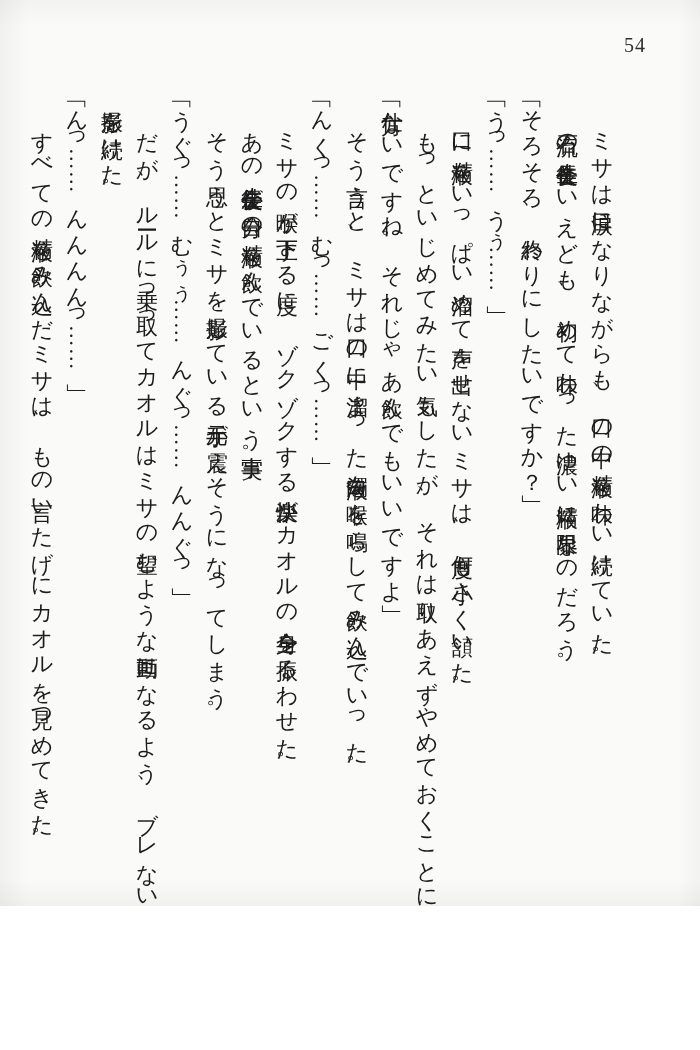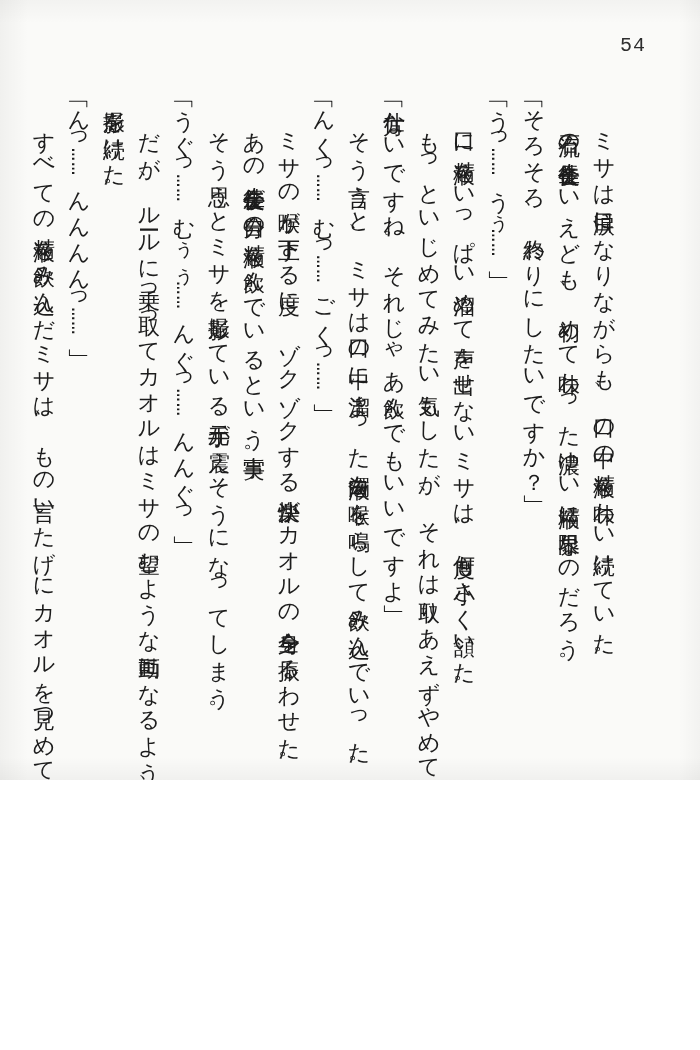--- a/index.html
+++ b/index.html
@@ -2,23 +2,23 @@
 <html lang="ja"><head>
 <meta charset="utf-8">
 <style>
   html, body {
     margin: 0;
     padding: 0;
   }
   .page {
     position: relative;
     width: 700px;
-    height: 780px;
+    height: 906px;
     background: #fafaf8;
-    font-family: Liberation Mono, monospace;
+    font-family: Liberation Serif, serif;
     color: #1c1c1c;
     overflow: hidden;
   }
   
   .page::before {
     content: "";
     position: absolute;
     inset: 0;
     pointer-events: none;
     background:

